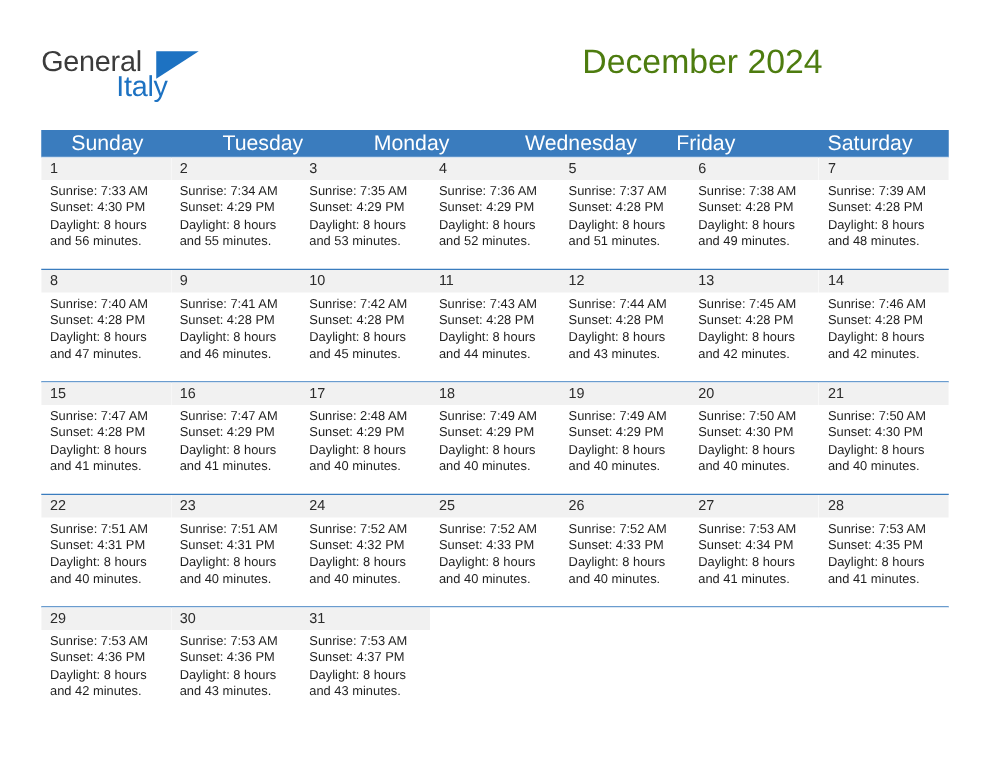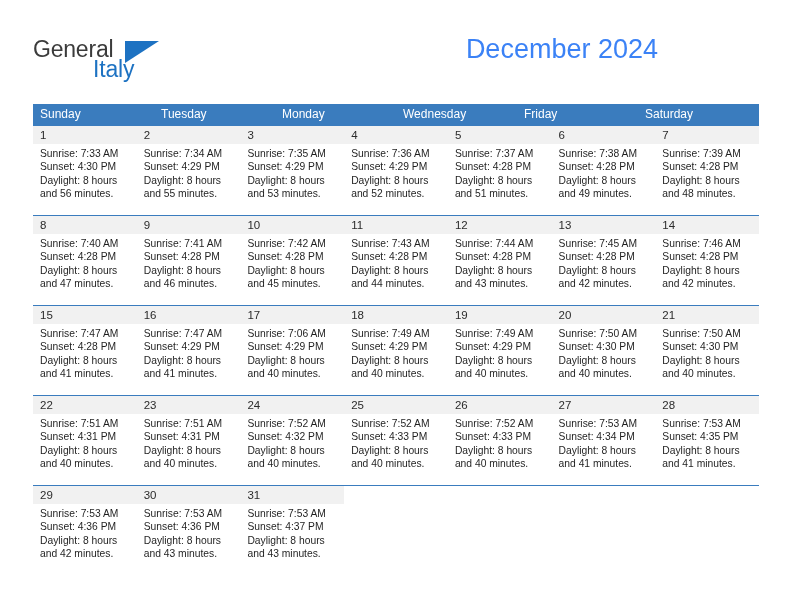--- a/index.html
+++ b/index.html
@@ -67,21 +67,21 @@
 
   .title-block {
     position: absolute;
     right: 34px;
     top: 32px;
     text-align: right;
   }
   .month-title {
     font-size: 27px;
     line-height: 34px;
-    color: #3b82f6;
+    color: #4d7c0f;
     white-space: nowrap;
   }
   .location {
     margin-top: 5px;
     font-size: 14px;
     line-height: 18px;
     color: #1a1a1a;
     white-space: nowrap;
   }
 
@@ -95,23 +95,23 @@
   .weekday-row {
     display: flex;
     width: 726px;
     height: 21px;
     background: #3a7cbe;
   }
   .weekday {
     flex: 1 1 0;
     min-width: 0;
     color: #ffffff;
-    font-size: 12px;
+    font-size: 17px;
     line-height: 21px;
-    padding-left: 7px;
+    padding-left: 24px;
     box-sizing: border-box;
     white-space: nowrap;
     overflow: hidden;
   }
 
   .week {
     display: flex;
     width: 726px;
     border-top: 1px solid #3a7cbe;
     margin-top: 8px;
@@ -323,21 +323,21 @@
             <div class="day-info">
               <div>Sunrise: 7:47 AM</div>
               <div>Sunset: 4:29 PM</div>
               <div>Daylight: 8 hours</div>
               <div>and 41 minutes.</div>
             </div>
           </div>
           <div class="day-cell">
             <div class="day-num">17</div>
             <div class="day-info">
-              <div>Sunrise: 7:06 AM</div>
+              <div>Sunrise: 2:48 AM</div>
               <div>Sunset: 4:29 PM</div>
               <div>Daylight: 8 hours</div>
               <div>and 40 minutes.</div>
             </div>
           </div>
           <div class="day-cell">
             <div class="day-num">18</div>
             <div class="day-info">
               <div>Sunrise: 7:49 AM</div>
               <div>Sunset: 4:29 PM</div>

